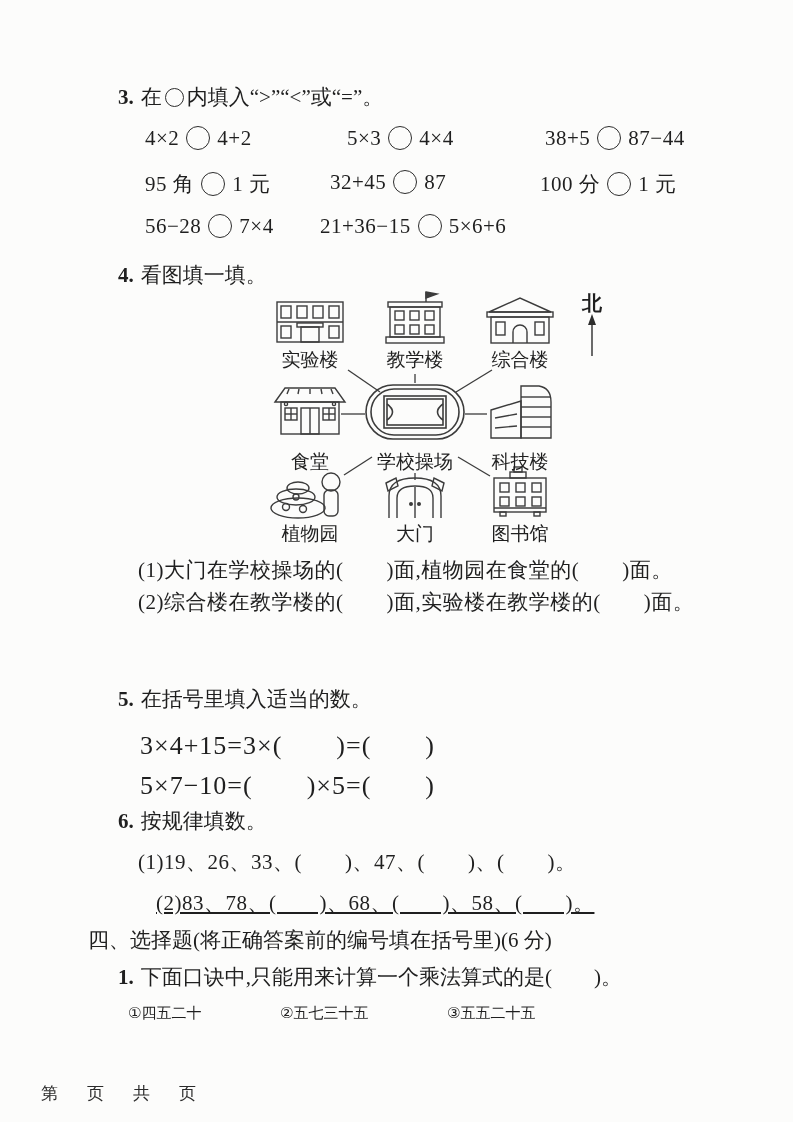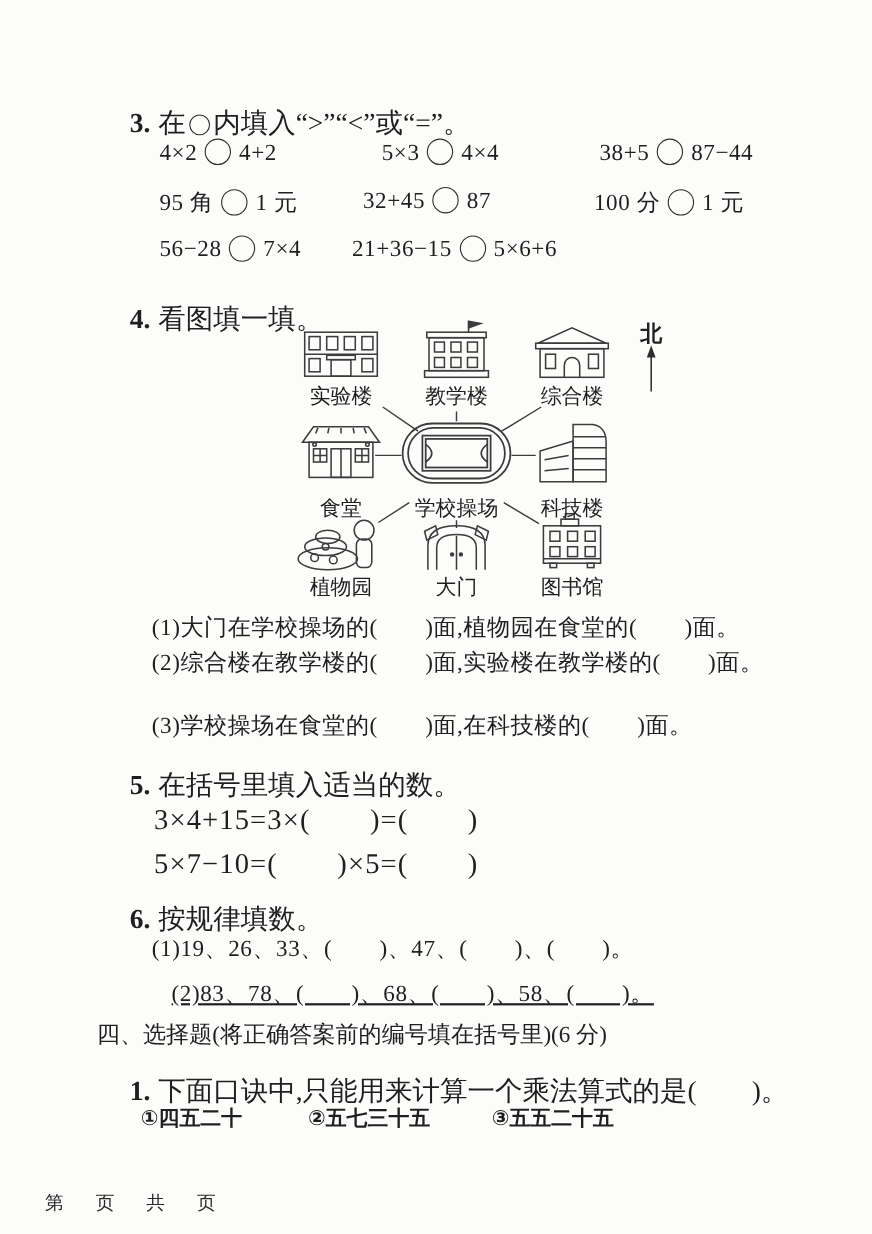--- a/index.html
+++ b/index.html
@@ -2,33 +2,33 @@
 <html><head>
 <meta charset="utf-8">
 <style>
   html,body { margin:0; padding:0; background:#e8e8e8; }
   .page {
     position:relative; width:793px; height:1122px; margin:0 auto;
     background:#fcfcfb; color:#1f1f1f; overflow:hidden;
     font-family:"Liberation Serif","DejaVu Serif","DejaVu Sans",serif;
   }
   .abs { position:absolute; white-space:nowrap; }
-  .qline { font-size:25px; line-height:26px;margin-top:16px; }
+  .qline { font-size:21px; line-height:26px; }
   .qnum  { font-weight:bold; margin-right:7px; }
   .secheader { font-size:21px; font-weight:normal; }
   .cmp { font-size:21px; letter-spacing:0.5px; }
   .circle {
     display:inline-block; width:22px; height:22px;
     border:1.7px solid #2d2d2d; border-radius:50%;
     vertical-align:-5px; margin:0 7px; background:transparent;
   }
   .circle.small { width:17px; height:17px; vertical-align:-3px; margin:0 3px; }
   .blankline { font-size:21px; letter-spacing:0.5px; }
   .eqline { font-size:26px; letter-spacing:1px; }
-  .optrow span { font-size:19px;font-weight:bold; }
+  .optrow span { font-size:15px; }
   .footer { font-size:17px; letter-spacing:6px; color:#2a2a2a; text-align:left; width:100%;padding-left:41px; }
   .maplabel { font-size:19px; fill:#1f1f1f; text-anchor:middle;
     font-family:"Liberation Serif","DejaVu Serif","DejaVu Sans",serif; }
   .north-label { font-size:20px; fill:#1f1f1f; text-anchor:middle; font-weight:bold;
     font-family:"Liberation Serif","DejaVu Serif","DejaVu Sans",serif; }
 </style>
 </head>
 <body>
 
 <div class="page">
@@ -204,21 +204,20 @@
     <text class="maplabel" x="50" y="178">食堂</text>
     <text class="maplabel" x="155" y="178">学校操场</text>
     <text class="maplabel" x="260" y="178">科技楼</text>
     <text class="maplabel" x="50" y="250">植物园</text>
     <text class="maplabel" x="155" y="250">大门</text>
     <text class="maplabel" x="260" y="250">图书馆</text>
   </svg>
 
   <div class="abs blankline" style="left:138px; top:556px;">(1)大门在学校操场的(　　)面,植物园在食堂的(　　)面。</div>
   <div class="abs blankline" style="left:138px; top:588px;">(2)综合楼在教学楼的(　　)面,实验楼在教学楼的(　　)面。</div>
-  <div class="abs blankline" style="left:138px; top:645px;">(3)学校操场在食堂的(　　)面,在科技楼的(　　)面。</div>
 
   <div class="abs qline" style="left:118px; top:686px;">
     <span class="qnum">5.</span><span>在括号里填入适当的数。</span>
   </div>
   <div class="abs eqline" style="left:140px; top:728px;">3×4+15=3×(　　)=(　　)</div>
   <div class="abs eqline" style="left:140px; top:768px;">5×7−10=(　　)×5=(　　)</div>
 
   <div class="abs qline" style="left:118px; top:808px;">
     <span class="qnum">6.</span><span>按规律填数。</span>
   </div>

